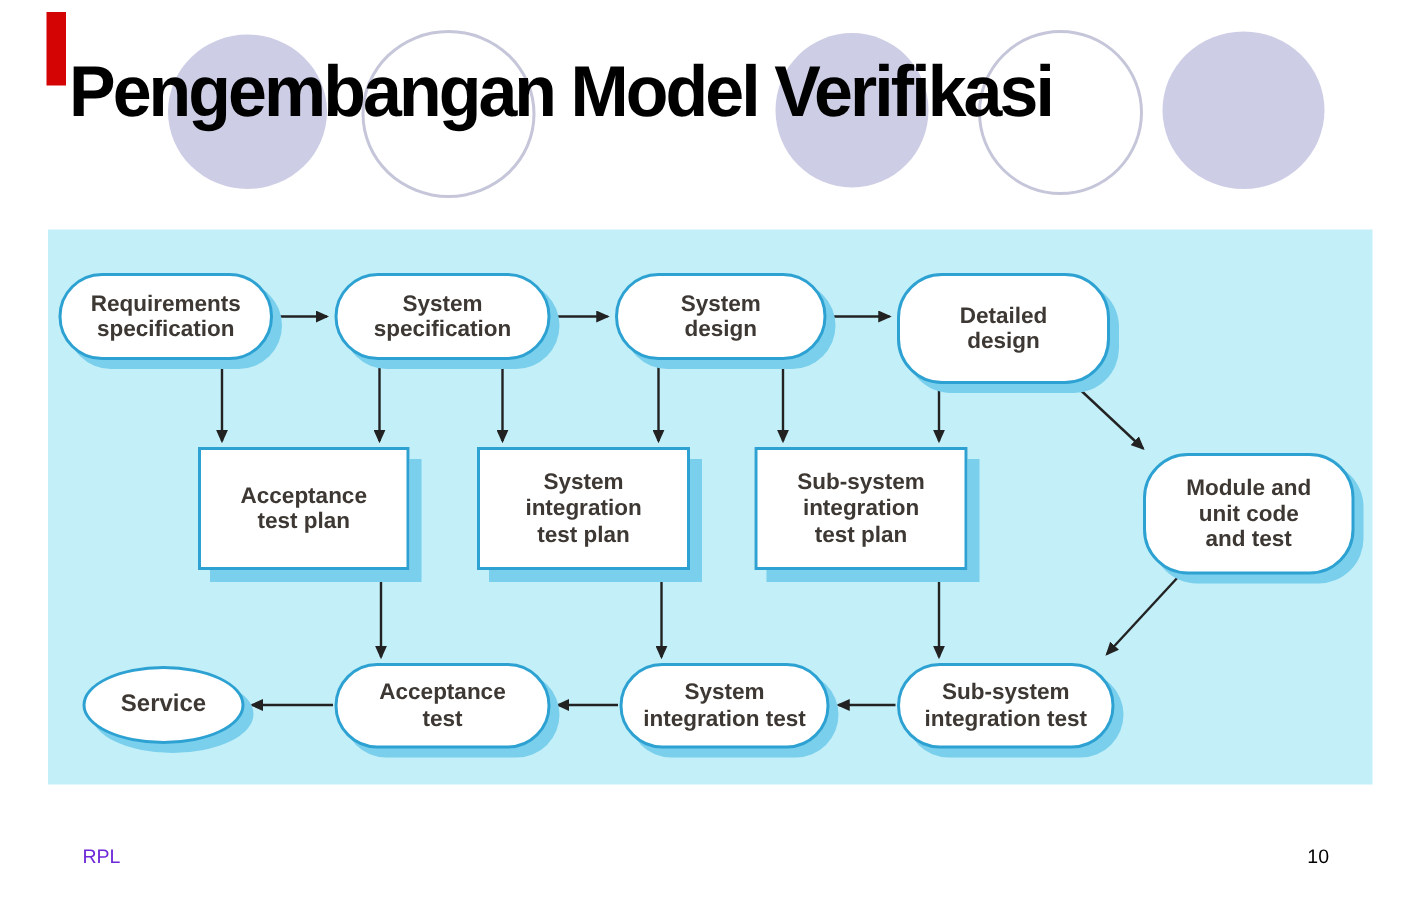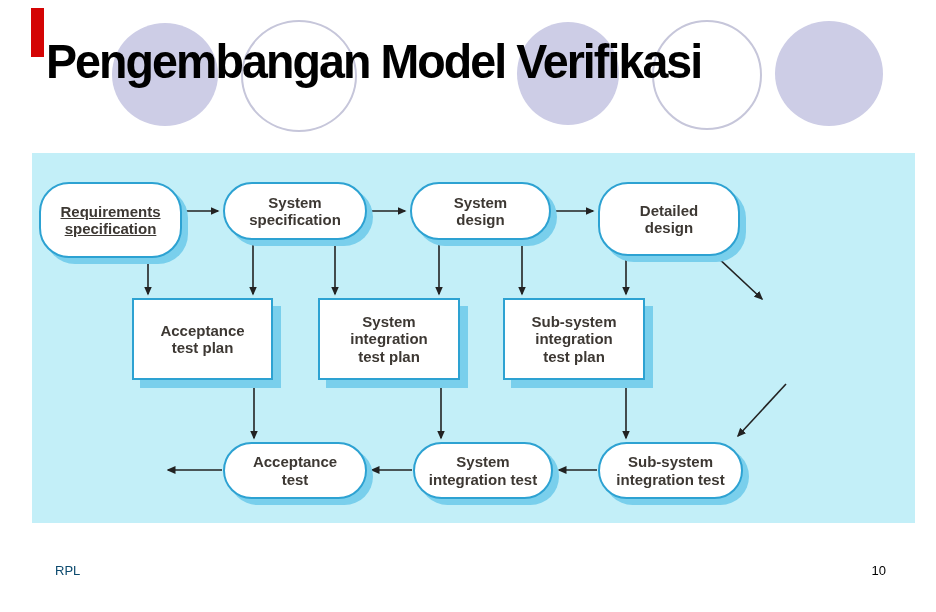--- a/index.html
+++ b/index.html
@@ -15,21 +15,21 @@
   .panel{position:absolute;left:32px;top:153px;width:883px;height:370px;background:#c3eff8;}
   .node{position:absolute;background:#fff;border:2px solid #2da2d2;color:#3d3833;
         display:flex;align-items:center;justify-content:center;text-align:center;
         font-size:15px;font-weight:bold;line-height:1.14;white-space:pre-line;
         box-sizing:border-box;}
   .stadium{border-radius:30px;box-shadow:6px 6px 0 #79cfec;}
   .rectbox{border-radius:0;box-shadow:8px 8px 0 #79cfec;}
   .ellipse{border-radius:50%;box-shadow:6px 6px 0 #79cfec;font-size:16px;}
   svg.edges{position:absolute;left:0;top:0;width:883px;height:370px;pointer-events:none;}
   svg.edges line{stroke:#222;stroke-width:1.6;}
-  .footer-left{position:absolute;left:55px;top:563px;font-size:13px;color:#0c4a6e;}
+  .footer-left{position:absolute;left:55px;top:563px;font-size:13px;color:#6d28d9;}
   .footer-right{position:absolute;right:50px;top:563px;font-size:13px;color:#000000;}
 </style>
 </head>
 <body>
 
 <div class="circle filled" style="left:112px;top:23px;width:106px;height:103px;"></div>
 <div class="circle outlined" style="left:241px;top:20px;width:112px;height:108px;"></div>
 <div class="circle filled" style="left:517px;top:22px;width:102px;height:103px;"></div>
 <div class="circle outlined" style="left:652px;top:20px;width:106px;height:106px;"></div>
 <div class="circle filled" style="left:775px;top:21px;width:108px;height:105px;"></div>
@@ -63,38 +63,42 @@
 
     <line x1="222" y1="227" x2="222" y2="285" marker-end="url(#ah)"></line>
     <line x1="409" y1="227" x2="409" y2="285" marker-end="url(#ah)"></line>
     <line x1="594" y1="227" x2="594" y2="285" marker-end="url(#ah)"></line>
 
     <line x1="565" y1="317" x2="527" y2="317" marker-end="url(#ah)"></line>
     <line x1="380" y1="317" x2="340" y2="317" marker-end="url(#ah)"></line>
     <line x1="190" y1="317" x2="136" y2="317" marker-end="url(#ah)"></line>
   </svg>
 
-  <div class="node stadium" style="left:7px;top:29px;width:143px;height:76px;text-decoration:underline;">Requirements
+  <div class="node stadium" style="left:7px;top:29px;width:143px;height:58px;">Requirements
 specification</div>
   <div class="node stadium" style="left:191px;top:29px;width:144px;height:58px;">System
 specification</div>
   <div class="node stadium" style="left:378px;top:29px;width:141px;height:58px;">System
 design</div>
   <div class="node stadium" style="left:566px;top:29px;width:142px;height:74px;">Detailed
 design</div>
 
   <div class="node rectbox" style="left:100px;top:145px;width:141px;height:82px;">Acceptance
 test plan</div>
   <div class="node rectbox" style="left:286px;top:145px;width:142px;height:82px;">System
 integration
 test plan</div>
   <div class="node rectbox" style="left:471px;top:145px;width:142px;height:82px;">Sub-system
 integration
 test plan</div>
+  <div class="node stadium" style="left:730px;top:149px;width:141px;height:81px;">Module and
+unit code
+and test</div>
 
+  <div class="node ellipse" style="left:23px;top:291px;width:108px;height:52px;">Service</div>
   <div class="node stadium" style="left:191px;top:289px;width:144px;height:57px;">Acceptance
 test</div>
   <div class="node stadium" style="left:381px;top:289px;width:140px;height:57px;">System
 integration test</div>
   <div class="node stadium" style="left:566px;top:289px;width:145px;height:57px;">Sub-system
 integration test</div>
 </div>
 
 <div class="footer-left">RPL</div>
 <div class="footer-right">10</div>

